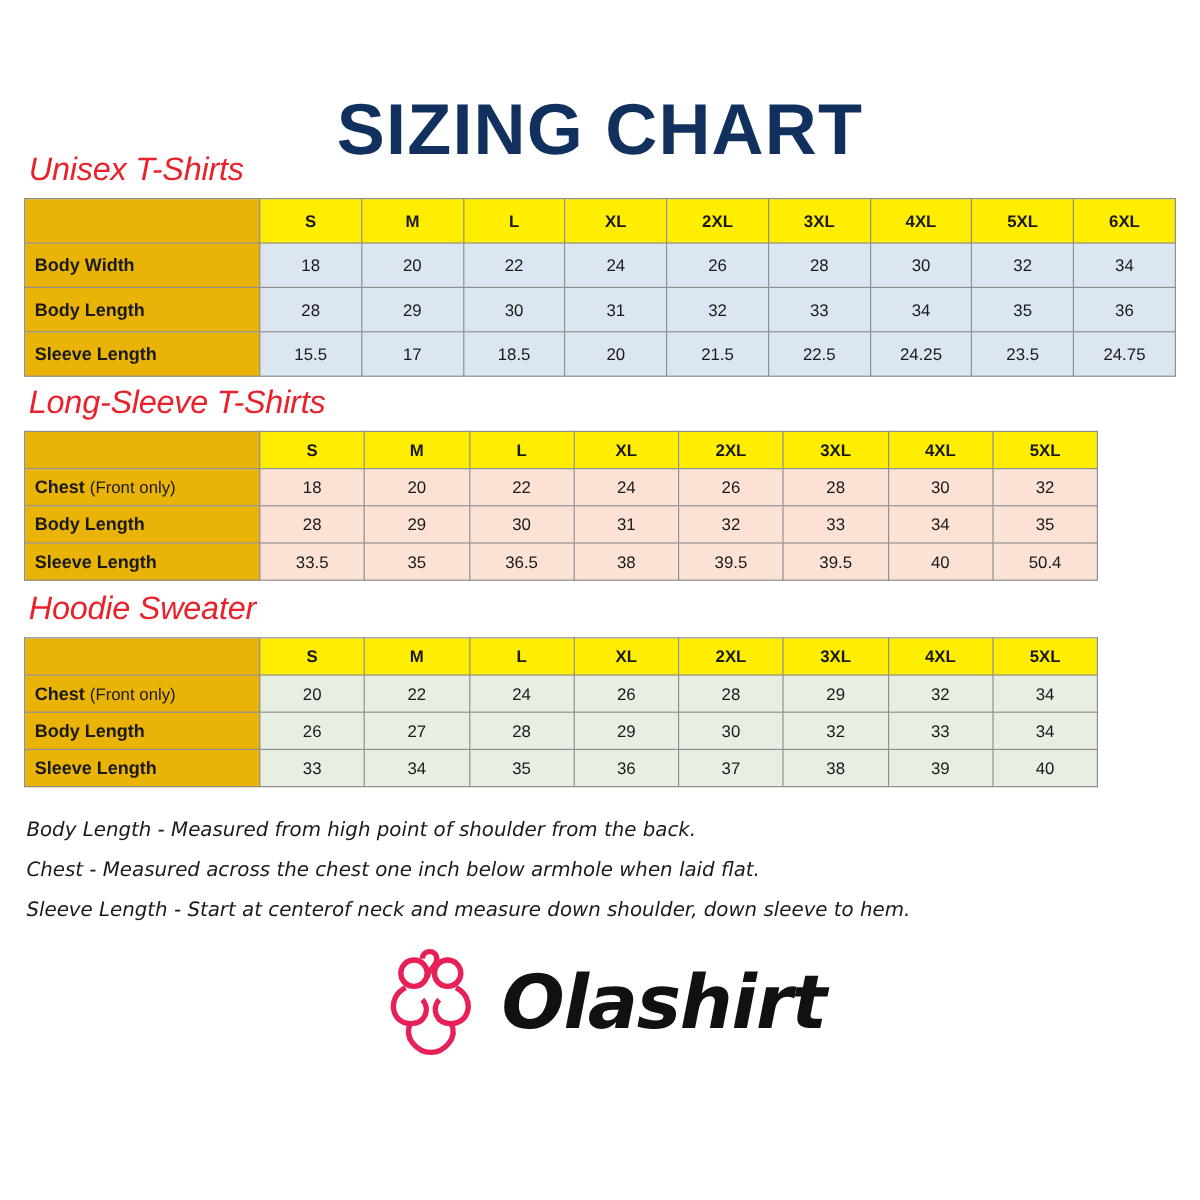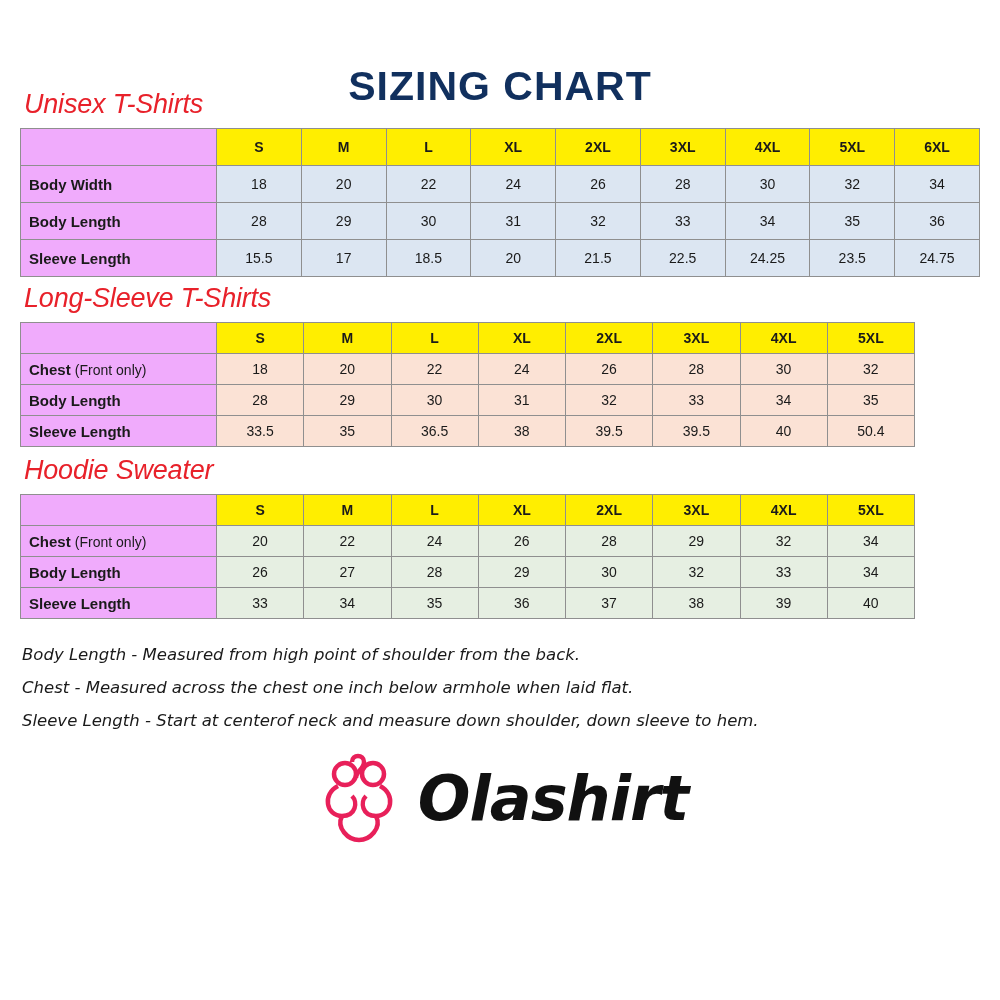--- a/index.html
+++ b/index.html
@@ -16,25 +16,25 @@
   }
   .page {
     position: relative;
     width: 1000px;
     height: 1000px;
     box-sizing: border-box;
     padding: 0 20px;
   }
   .title {
     text-align: center;
-    font-size: 41px;
+    font-size: 60px;
     font-weight: bold;
     color: #11305e;
     letter-spacing: 1px;
-    margin: 0;
+    margin: 12px;
     padding-top: 66px;
     line-height: 1;
   }
   .section {
     margin-top: 6px;
   }
   .section-title {
     font-size: 27px;
     font-weight: normal;
     font-style: italic;
@@ -59,21 +59,21 @@
     font-weight: normal;
     padding: 0 2px;
     box-sizing: border-box;
   }
   .hdr-cell {
     background: #ffee00;
     font-weight: bold;
     font-size: 14px;
   }
   .row-label {
-    background: #f0abfc;
+    background: #eab308;
     font-weight: bold;
     text-align: left;
     padding-left: 8px;
     font-size: 15px;
   }
   .row-label .sub {
     font-weight: normal;
     font-size: 14px;
   }
   

